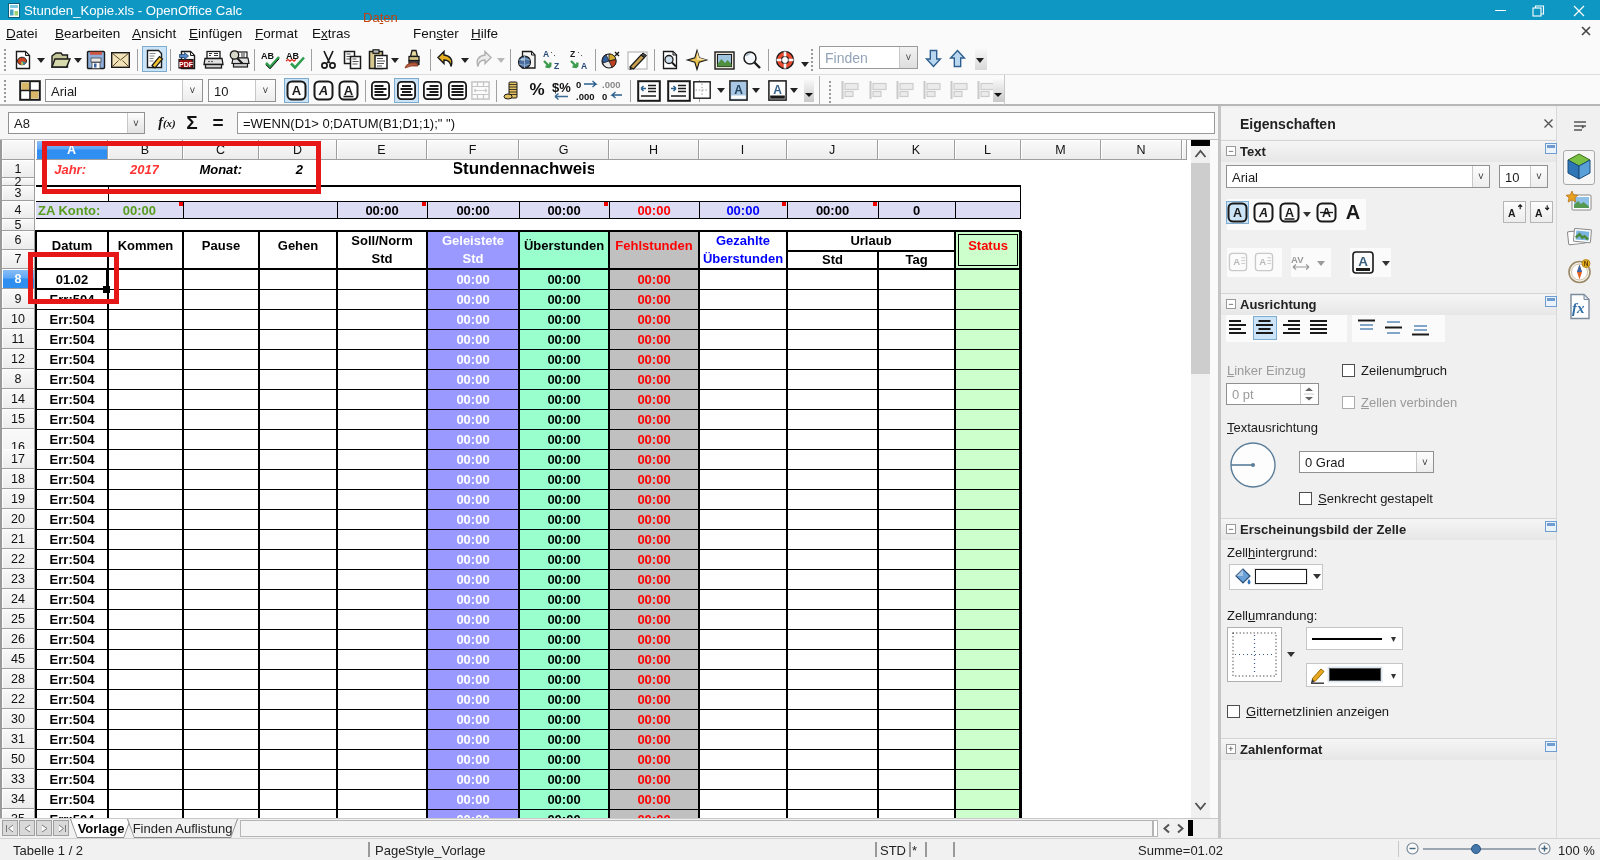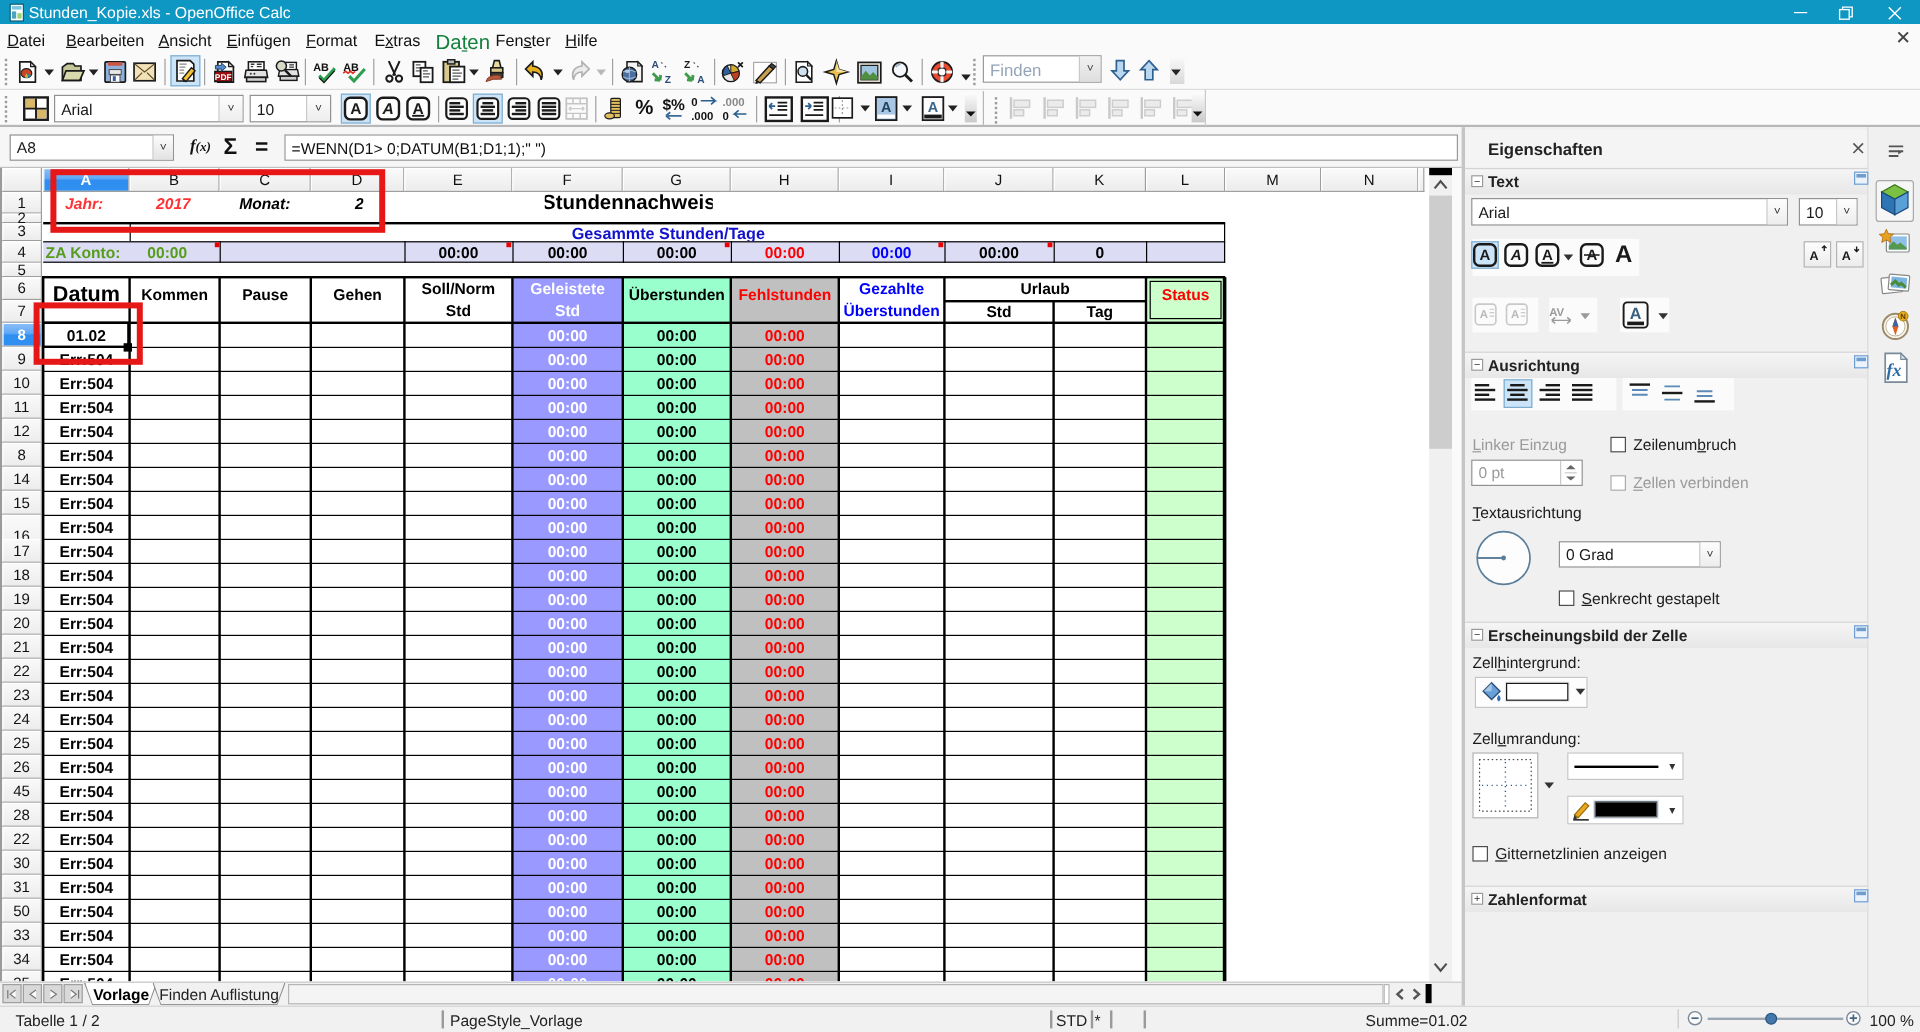--- a/index.html
+++ b/index.html
@@ -44,21 +44,21 @@
 <svg class="a" style="left:1573px;top:5px" width="12" height="12" viewBox="0 0 12 12" stroke="#fff" stroke-width="1.2">
     <path d="M1 1 L11 11 M11 1 L1 11"></path>
   </svg>
 <div class="a" style="left:0;top:20px;width:1600px;height:24px;background:#fafafa"></div>
 <div class="a" style="left:6px;top:26px;font-size:13.5px;color:#111"><u>D</u>atei</div>
 <div class="a" style="left:55px;top:26px;font-size:13.5px;color:#111"><u>B</u>earbeiten</div>
 <div class="a" style="left:132px;top:26px;font-size:13.5px;color:#111"><u>A</u>nsicht</div>
 <div class="a" style="left:189px;top:26px;font-size:13.5px;color:#111"><u>E</u>infügen</div>
 <div class="a" style="left:255px;top:26px;font-size:13.5px;color:#111"><u>F</u>ormat</div>
 <div class="a" style="left:312px;top:26px;font-size:13.5px;color:#111">E<u>x</u>tras</div>
-<div class="a" style="left:363px;top:26px;font-size:17px;color:#15803d">Da<u>t</u>en</div>
+<div class="a" style="left:363px;top:10px;font-size:13px;color:#c2410c">Da<u>t</u>en</div>
 <div class="a" style="left:413px;top:26px;font-size:13.5px;color:#111">Fen<u>s</u>ter</div>
 <div class="a" style="left:471px;top:26px;font-size:13.5px;color:#111"><u>H</u>ilfe</div>
 <svg class="a" style="left:1581px;top:26px" width="10" height="10" viewBox="0 0 10 10" stroke="#444" stroke-width="1.6">
     <path d="M1 1 L9 9 M9 1 L1 9"></path>
   </svg>
 <div class="a" style="left:0;top:44px;width:1600px;height:30px;background:#fafafa"></div>
 <div class="a" style="left:0;top:74px;width:1600px;height:1px;background:#dcdcdc"></div>
 <div class="a" style="left:0;top:75px;width:1600px;height:30px;background:#fafafa"></div>
 <div class="a" style="left:0;top:104px;width:1600px;height:2px;background:#b7b7b7"></div>
 <div class="a" style="left:0;top:106px;width:1600px;height:34px;background:#f6f6f6"></div>
@@ -501,21 +501,20 @@
 <div class="gh" style="left:2px;top:629px;width:33px;height:20px">33</div>
 <div class="gh" style="left:2px;top:649px;width:33px;height:20px">34</div>
 <div class="gh" style="left:2px;top:669px;width:33px;height:20px">35</div>
 <div class="cell i" style="left:36px;top:20px;width:50px;height:18px;justify-content:flex-end;color:#f33">Jahr:</div>
 <div class="cell i" style="left:108px;top:20px;width:51px;height:18px;justify-content:flex-end;color:#f33">2017</div>
 <div class="cell i" style="left:183px;top:20px;width:59px;height:18px;justify-content:flex-end;color:#000">Monat:</div>
 <div class="cell i" style="left:259px;top:20px;width:44px;height:18px;justify-content:flex-end;color:#000">2</div>
 <div class="cell" style="left:454px;top:19px;width:140px;height:19px;font-size:17px;color:#000">Stundennachweis</div>
 <div class="a" style="left:108px;top:46px;width:913px;height:15px;border-left:1px solid #000;border-right:1px solid #000"></div>
 <div class="hline" style="left:36px;top:45px;width:985px;height:1.5px"></div>
-<div class="cell" style="left:108px;top:47px;width:913px;height:14px;font-size:13.5px;color:#1212cc;padding-right:15px">Gesammte Stunden/Tage</div>
 <div class="a" style="left:36px;top:61px;width:985px;height:18px;background:#dcdcf5;border-top:1px solid #000;border-bottom:1px solid #000"></div>
 <div class="a" style="left:183px;top:61px;width:1px;height:18px;background:#000"></div>
 <div class="a" style="left:337px;top:61px;width:1px;height:18px;background:#000"></div>
 <div class="a" style="left:427px;top:61px;width:1px;height:18px;background:#000"></div>
 <div class="a" style="left:519px;top:61px;width:1px;height:18px;background:#000"></div>
 <div class="a" style="left:609px;top:61px;width:1px;height:18px;background:#000"></div>
 <div class="a" style="left:699px;top:61px;width:1px;height:18px;background:#000"></div>
 <div class="a" style="left:787px;top:61px;width:1px;height:18px;background:#000"></div>
 <div class="a" style="left:878px;top:61px;width:1px;height:18px;background:#000"></div>
 <div class="a" style="left:955px;top:61px;width:1px;height:18px;background:#000"></div>
@@ -575,21 +574,21 @@
 <div class="hline" style="left:35px;top:509px;width:986px;height:1px"></div>
 <div class="hline" style="left:35px;top:529px;width:986px;height:1px"></div>
 <div class="hline" style="left:35px;top:549px;width:986px;height:1px"></div>
 <div class="hline" style="left:35px;top:569px;width:986px;height:1px"></div>
 <div class="hline" style="left:35px;top:589px;width:986px;height:1px"></div>
 <div class="hline" style="left:35px;top:609px;width:986px;height:1px"></div>
 <div class="hline" style="left:35px;top:629px;width:986px;height:1px"></div>
 <div class="hline" style="left:35px;top:649px;width:986px;height:1px"></div>
 <div class="hline" style="left:35px;top:669px;width:986px;height:1px"></div>
 <div class="a" style="left:958px;top:94px;width:60px;height:32px;border:1.5px solid #000"></div>
-<div class="cell" style="left:36px;top:96px;width:72px;height:18px;font-size:18px;color:#000">Datum</div>
+<div class="cell" style="left:36px;top:96px;width:72px;height:18px;font-size:13px;color:#000">Datum</div>
 <div class="cell" style="left:108px;top:96px;width:75px;height:18px;font-size:13px;color:#000">Kommen</div>
 <div class="cell" style="left:183px;top:96px;width:76px;height:18px;font-size:13px;color:#000">Pause</div>
 <div class="cell" style="left:259px;top:96px;width:78px;height:18px;font-size:13px;color:#000">Gehen</div>
 <div class="cell" style="left:337px;top:93px;width:90px;height:15px;font-size:13px;color:#000">Soll/Norm</div>
 <div class="cell" style="left:337px;top:111px;width:90px;height:15px;font-size:13px;color:#000">Std</div>
 <div class="cell" style="left:427px;top:93px;width:92px;height:15px;font-size:13px;color:#fff">Geleistete</div>
 <div class="cell" style="left:427px;top:111px;width:92px;height:15px;font-size:13px;color:#fff">Std</div>
 <div class="cell" style="left:519px;top:96px;width:90px;height:18px;font-size:13px;color:#000">Überstunden</div>
 <div class="cell" style="left:609px;top:96px;width:90px;height:18px;font-size:13px;color:#f00">Fehlstunden</div>
 <div class="cell" style="left:699px;top:93px;width:88px;height:15px;font-size:13px;color:#00f">Gezahlte</div>

